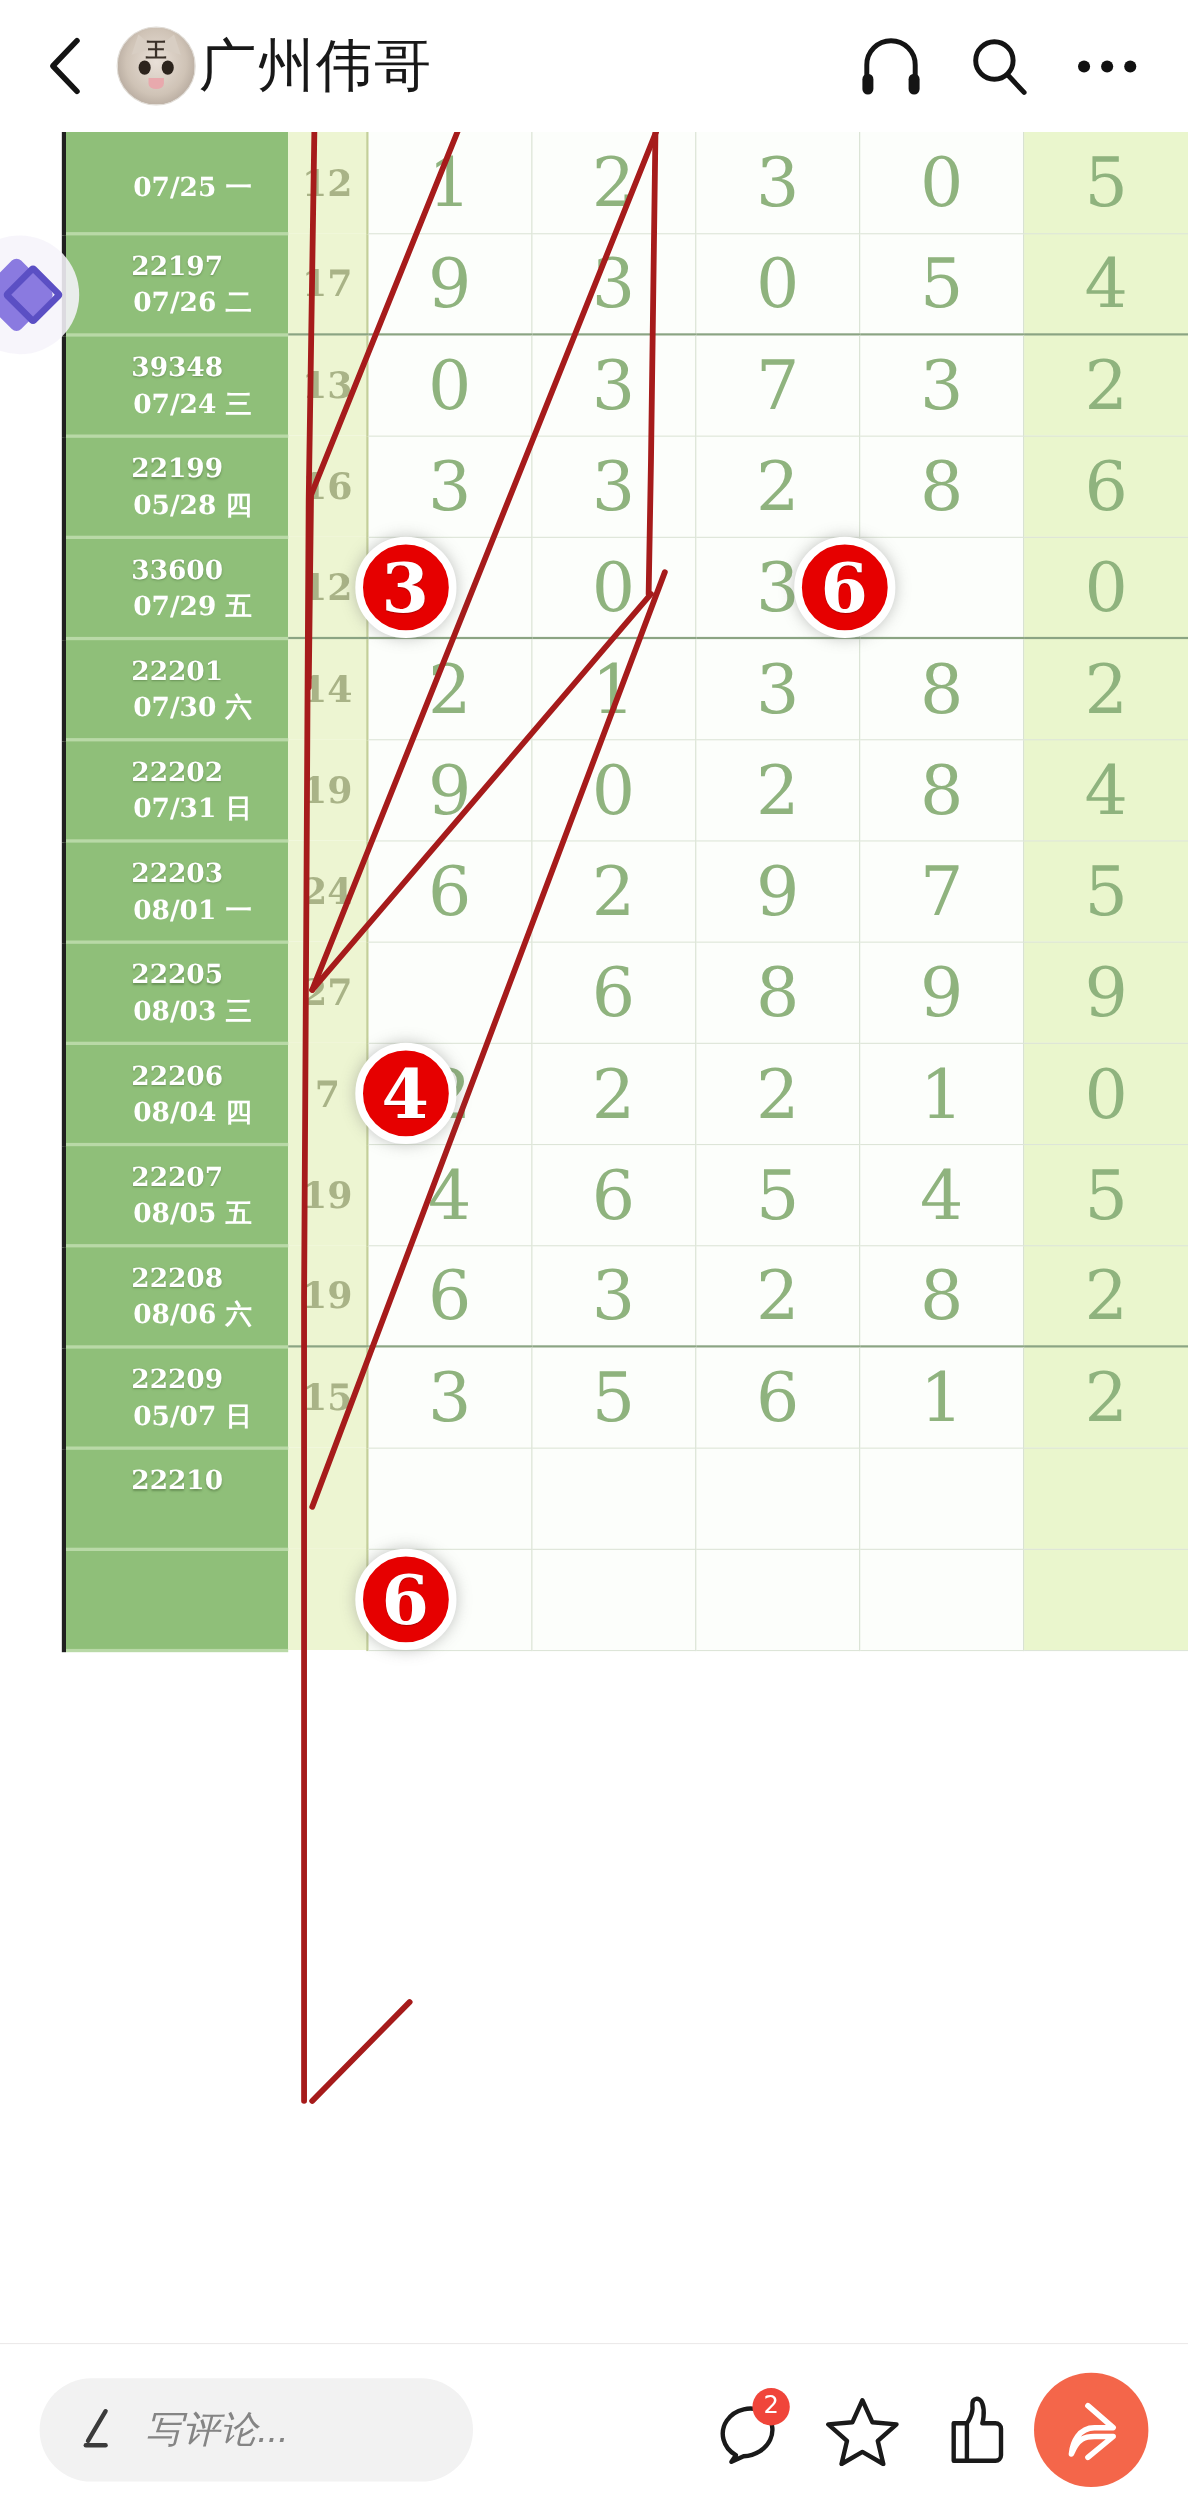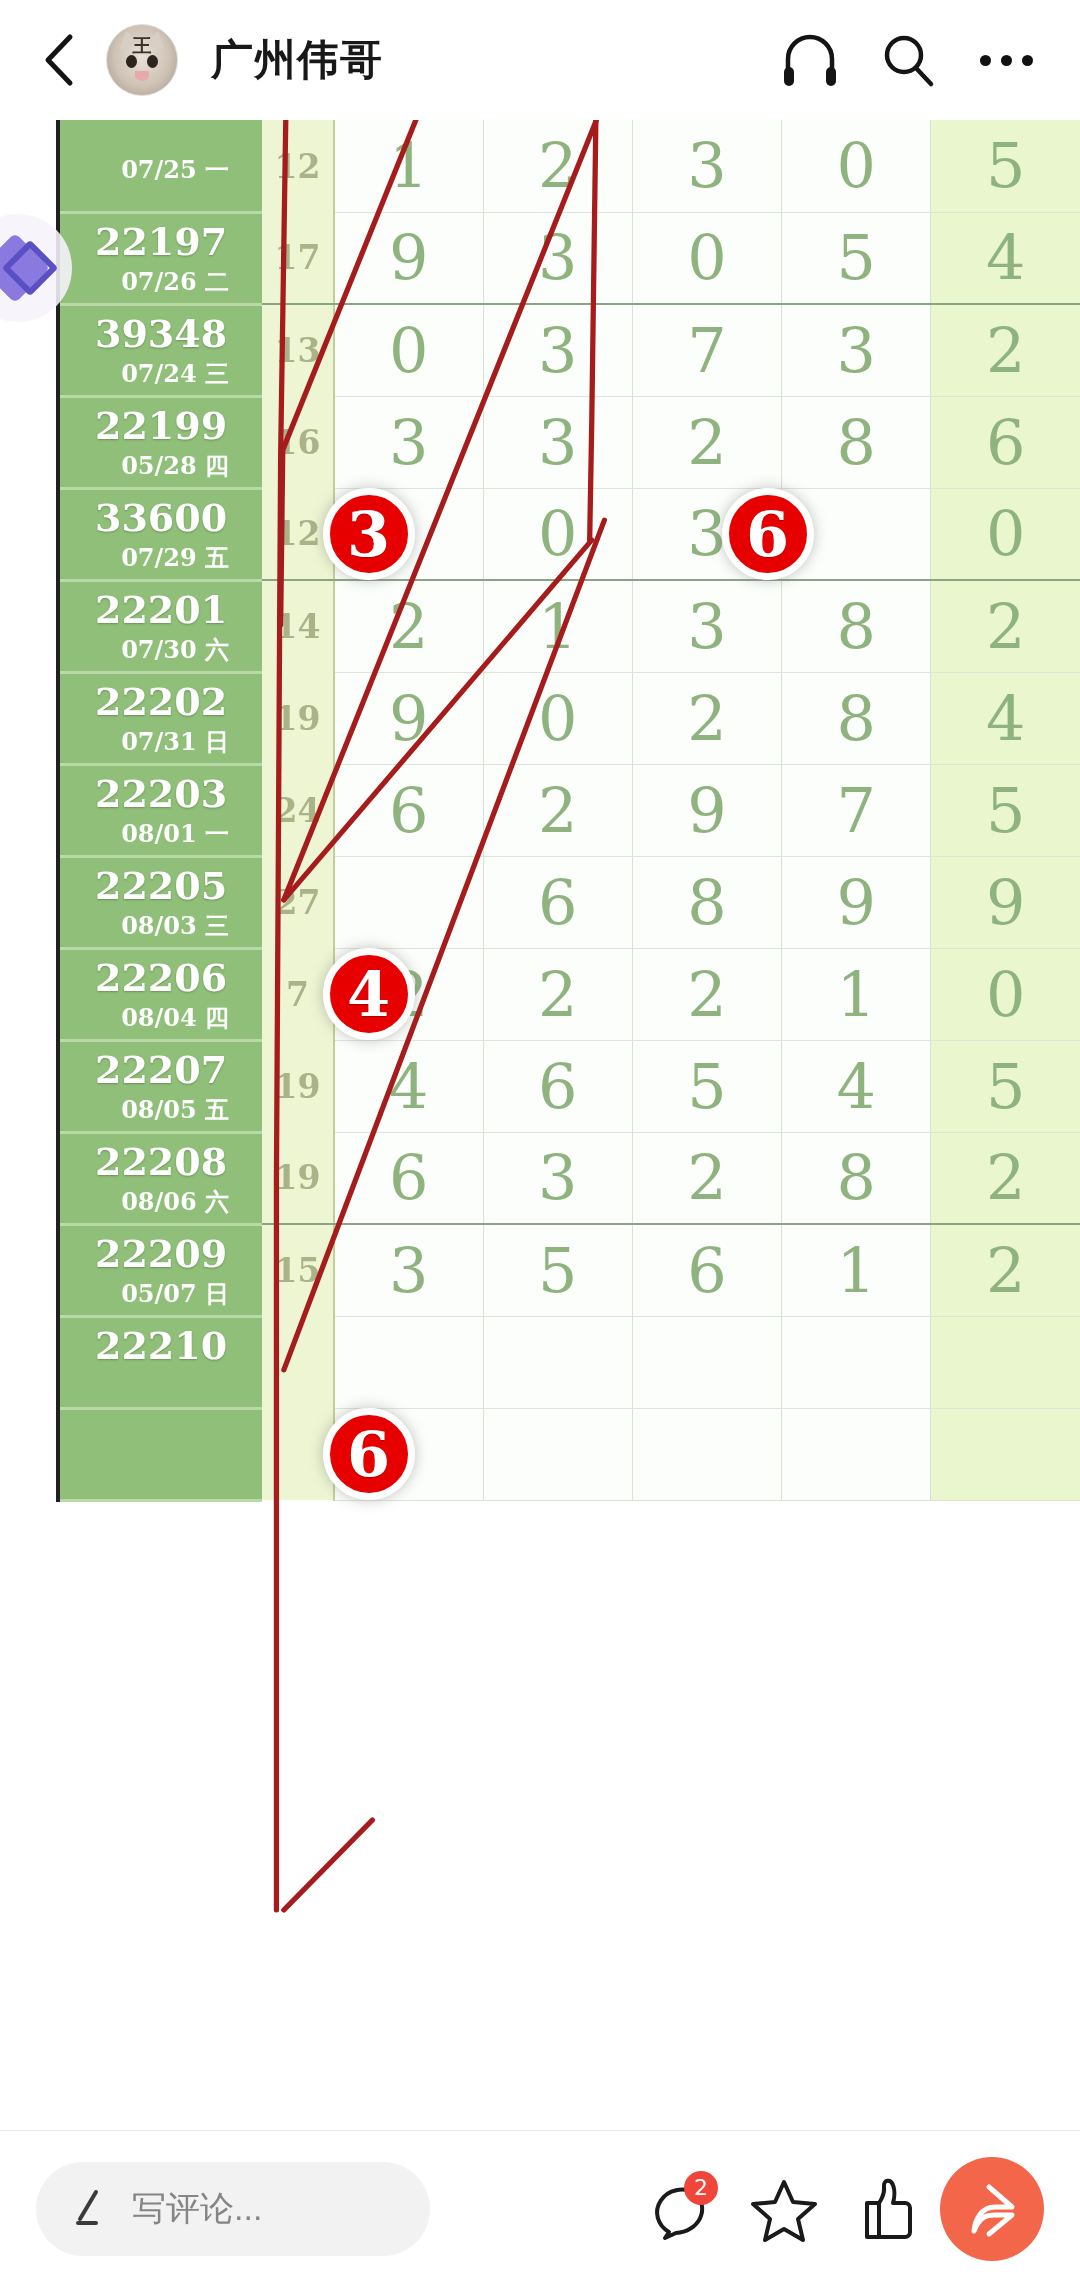--- a/index.html
+++ b/index.html
@@ -47,22 +47,22 @@
     position: absolute; left: 50%; top: 46px; transform: translateX(-50%);
     width: 14px; height: 10px; border-radius: 0 0 50% 50%;
     background: #e8a9ad;
   }
   .avatar .mark {
     position: absolute; left: 50%; top: 8px; transform: translateX(-50%);
     font-size: 19px; color: #3a3129; font-weight: bold;
     font-family: "DejaVu Sans", sans-serif;
   }
   .title {
-    margin-left: 33px; font-size: 42px; color: #181818;
-    font-weight: 700; letter-spacing: 1px;
+    margin-left: 3px; font-size: 52px; color: #181818;
+    font-weight: 400; letter-spacing: 1px;
     white-space: nowrap;
   }
   .header-spacer { flex: 1 1 auto; }
   .hicon { width: 80px; height: 80px; display:flex; align-items:center; justify-content:center; flex:0 0 auto; }
   .hicon.headset { margin-right: 18px; }
   .hicon.search  { margin-right: 18px; }
   .hicon.more    { margin-right: 4px; }
   .dots { display: flex; gap: 10px; }
   .dots i { width: 11px; height: 11px; border-radius: 50%; background: #111; display: block; }
 
@@ -88,21 +88,21 @@
     background: #8fbf79;
     color: #ffffff;
     text-align: center;
     border-bottom: 3px solid #b9d9a7;
     border-left: 4px solid #202020;
     padding: 8px 0 10px 0;
     line-height: 1;
   }
   .cell-id .no {
     font-family: "DejaVu Serif", serif;
-    font-size: 38px; font-weight: bold;
+    font-size: 24px; font-weight: bold;
     letter-spacing: 0px;
     text-shadow: 0 1px 2px rgba(60,90,45,.45);
   }
   .cell-id .dt {
     display: block; margin-top: 9px;
     font-family: "DejaVu Serif", serif;
     font-size: 24px; font-weight: bold;
     letter-spacing: 0px;
     padding-left: 28px;
   }
@@ -170,21 +170,21 @@
     width: 1080px; height: 156px;
     background: #ffffff;
     border-top: 1px solid #eceaea;
     display: flex; align-items: center;
     padding: 0 36px;
   }
   .comment-box {
     width: 394px; height: 94px; border-radius: 47px;
     background: #f2f2f2;
     display: flex; align-items: center;
-    padding-left: 34px; flex: 0 0 auto;
+    padding-left: 34px; flex: 0 0 auto; font-style: italic;
   }
   .comment-box .ph {
     margin-left: 22px; font-size: 34px; color: #858585;
     white-space: nowrap;
   }
   .bb-spacer { flex: 1 1 auto; }
   .bb-icon {
     width: 104px; height: 104px; flex: 0 0 auto;
     display: flex; align-items: center; justify-content: center;
     position: relative;

